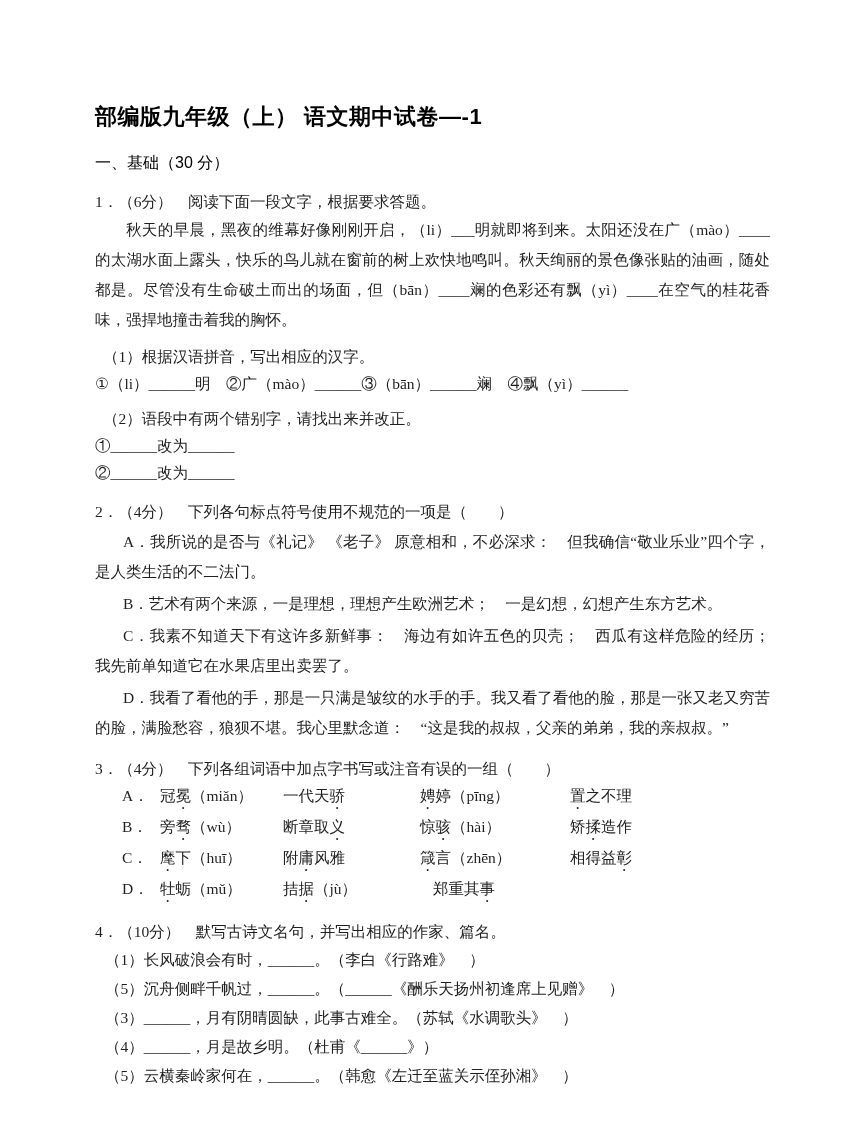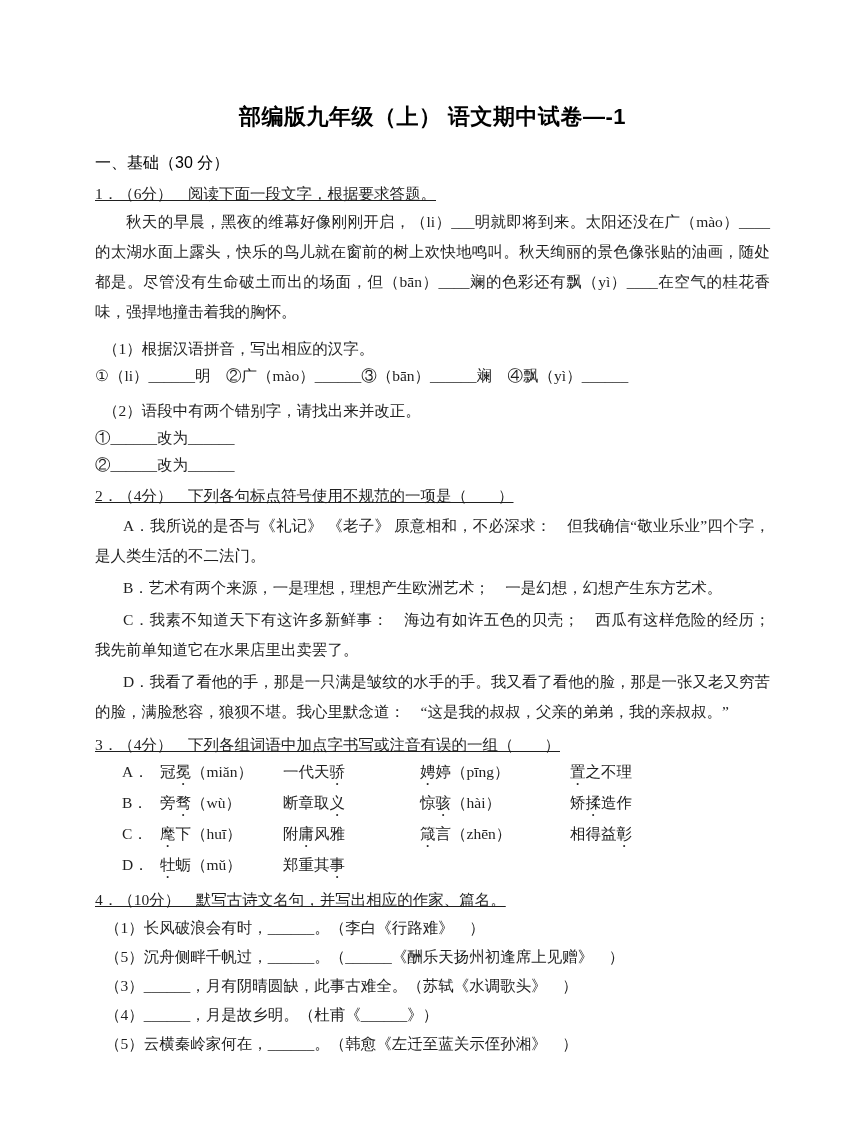--- a/index.html
+++ b/index.html
@@ -12,38 +12,37 @@
     position:relative;
   }
   .page {
     box-sizing:border-box;
     width:866px; height:1122px;
     padding:0 96px 0 95px;
     position:relative;
   }
   .title {
     margin:102px 0 0 0;
-    text-align:center;
     font-family:"Liberation Sans", sans-serif;
     font-weight:bold;
     font-size:22px;
     line-height:30px;
     color:#000;
     letter-spacing:0.5px;
   }
   .sec-heading {
     margin:18px 0 0 0;
     font-family:"Liberation Sans", sans-serif;
     font-weight:normal;
     font-size:16px;
     line-height:26px;
     color:#000;
   }
   p { margin:0; font-size:15.5px; line-height:27px; }
-  .stem { margin-top:4px;text-decoration:underline; }
+  .stem { margin-top:12px; }
   .passage { text-indent:2em; text-align:justify; line-height:30px; }
   .subq { padding-left:8px;margin-top:8px; }
   .q2opt { text-indent:1.8em; text-align:justify; line-height:30px; margin:2px 0; }
   .q3row { display:flex; padding-left:27px; line-height:27.5px; font-size:15.5px; }
   .q3row .lab { width:38px; flex:none; }
   .q3row .w { flex:none; }
   .q3row .w1 { width:123px; }
   .q3row .w2 { width:137px; }
   .q3row .w3 { width:150px; }
   .q3row .w4 { flex:1; }
@@ -100,20 +99,21 @@
     <span class="lab">C．</span>
     <span class="w w1"><span></span><span class="dz">麾</span><span>下（huī）</span></span>
     <span class="w w2"><span>附</span><span class="dz">庸</span><span>风雅</span></span>
     <span class="w w3"><span></span><span class="dz">箴</span><span>言（zhēn）</span></span>
     <span class="w w4"><span>相得益</span><span class="dz">彰</span><span></span></span>
   </div>
 
   <div class="q3row">
     <span class="lab">D．</span>
     <span class="w w1"><span></span><span class="dz">牡</span><span>蛎（mǔ）</span></span>
+    <span class="w w3"><span>拮</span><span class="dz">据</span><span>（jù）</span></span>
     <span class="w w4"><span>郑重其</span><span class="dz">事</span><span></span></span>
   </div>
 
   <p class="stem">4．（10分）　默写古诗文名句，并写出相应的作家、篇名。</p>
   <p class="q4item">（1）长风破浪会有时，______。（李白《行路难》　）</p>
   <p class="q4item">（5）沉舟侧畔千帆过，______。（______《酬乐天扬州初逢席上见赠》　）</p>
   <p class="q4item">（3）______，月有阴晴圆缺，此事古难全。（苏轼《水调歌头》　）</p>
   <p class="q4item">（4）______，月是故乡明。（杜甫《______》）</p>
   <p class="q4item">（5）云横秦岭家何在，______。（韩愈《左迁至蓝关示侄孙湘》　）</p>
 

